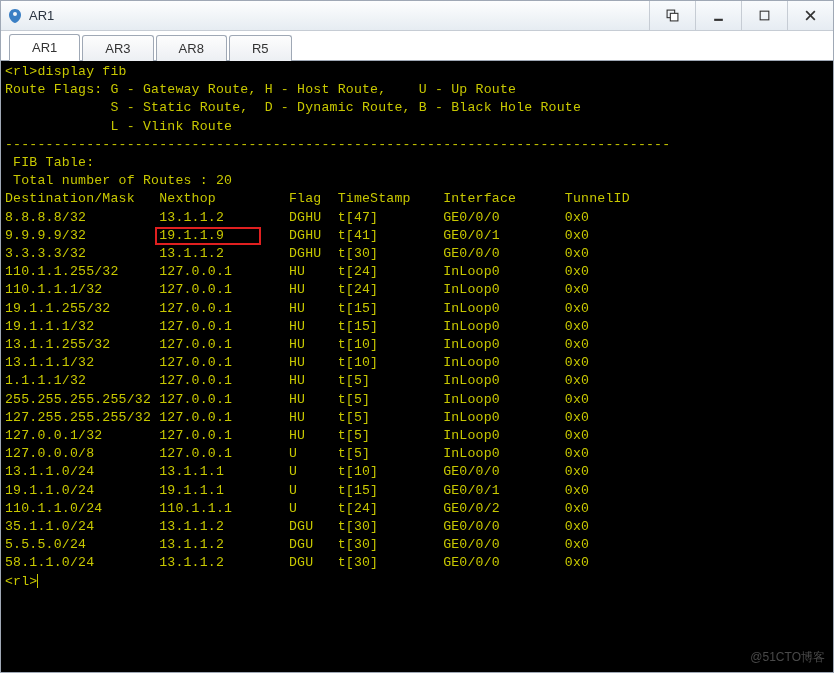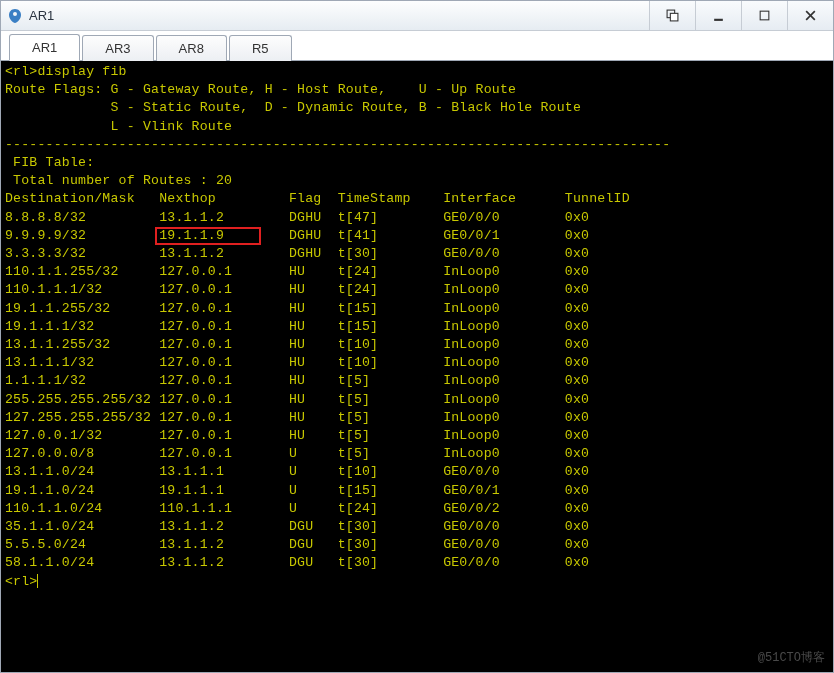--- a/index.html
+++ b/index.html
@@ -10,21 +10,21 @@
     .title-text { flex: 1; font-size: 13px; color: #2b3441; }
     .winbtns { display: flex; height: 100%; }
     .winbtn { width: 46px; border-left: 1px solid #c6ccd4; display: flex; align-items: center; justify-content: center; font-size: 13px; color:#333; cursor:pointer; background:linear-gradient(#f9fbfd,#e6ecf2);}
     .winbtn svg { width:13px; height:13px; }
     .tabbar { height: 30px; background:#fff; border-bottom: 1px solid #9fa8b5; display: flex; align-items: flex-end; padding-left: 8px; gap:0; }
     .tab { padding: 5px 22px; font-size: 13px; color:#333; border:1px solid #9fa8b5; border-bottom:none; background:linear-gradient(#fdfdfd,#eceff3); margin-right:2px; border-top-left-radius:3px; border-top-right-radius:3px; cursor:pointer; position:relative; top:1px;}
     .tab.active { background:#fff; border-bottom:1px solid #fff; font-weight:400;}
     .terminal { flex:1; background:#000; padding: 2px 20px 2px 4px; overflow:hidden; position:relative;}
     .term-inner { font-family: "Courier New", monospace; font-size: 13.2px; line-height: 18.2px; white-space: pre; color:#c8c800; letter-spacing:0.2px;}
     .highlight-box { position:absolute; border:2px solid #e02020; pointer-events:none; }
-    .watermark { position:absolute; right:8px; bottom:6px; color:#7a7a7a; font-size:12px; font-family:Liberation Mono, monospace; opacity:0.6; }
+    .watermark { position:absolute; right:8px; bottom:6px; color:#7a7a7a; font-size:12px; font-family:Liberation Sans, sans-serif; opacity:0.6; }
     .cursor { display:inline-block; width:1px; height:14px; background:#c8c800; vertical-align:middle; }
   </style>
 </head>
 <body>
 
 <div class="window">
   <div class="titlebar">
     <span class="title-icon">
       <svg viewBox="0 0 16 16">
           <path fill="#3a7fc4" d="M8 1 C4 1 2 4 2 7 c0 4 4 8 6 8 s6-4 6-8 C14 4 12 1 8 1z M6 6a2 2 0 114 0 2 2 0 01-4 0z"></path>

